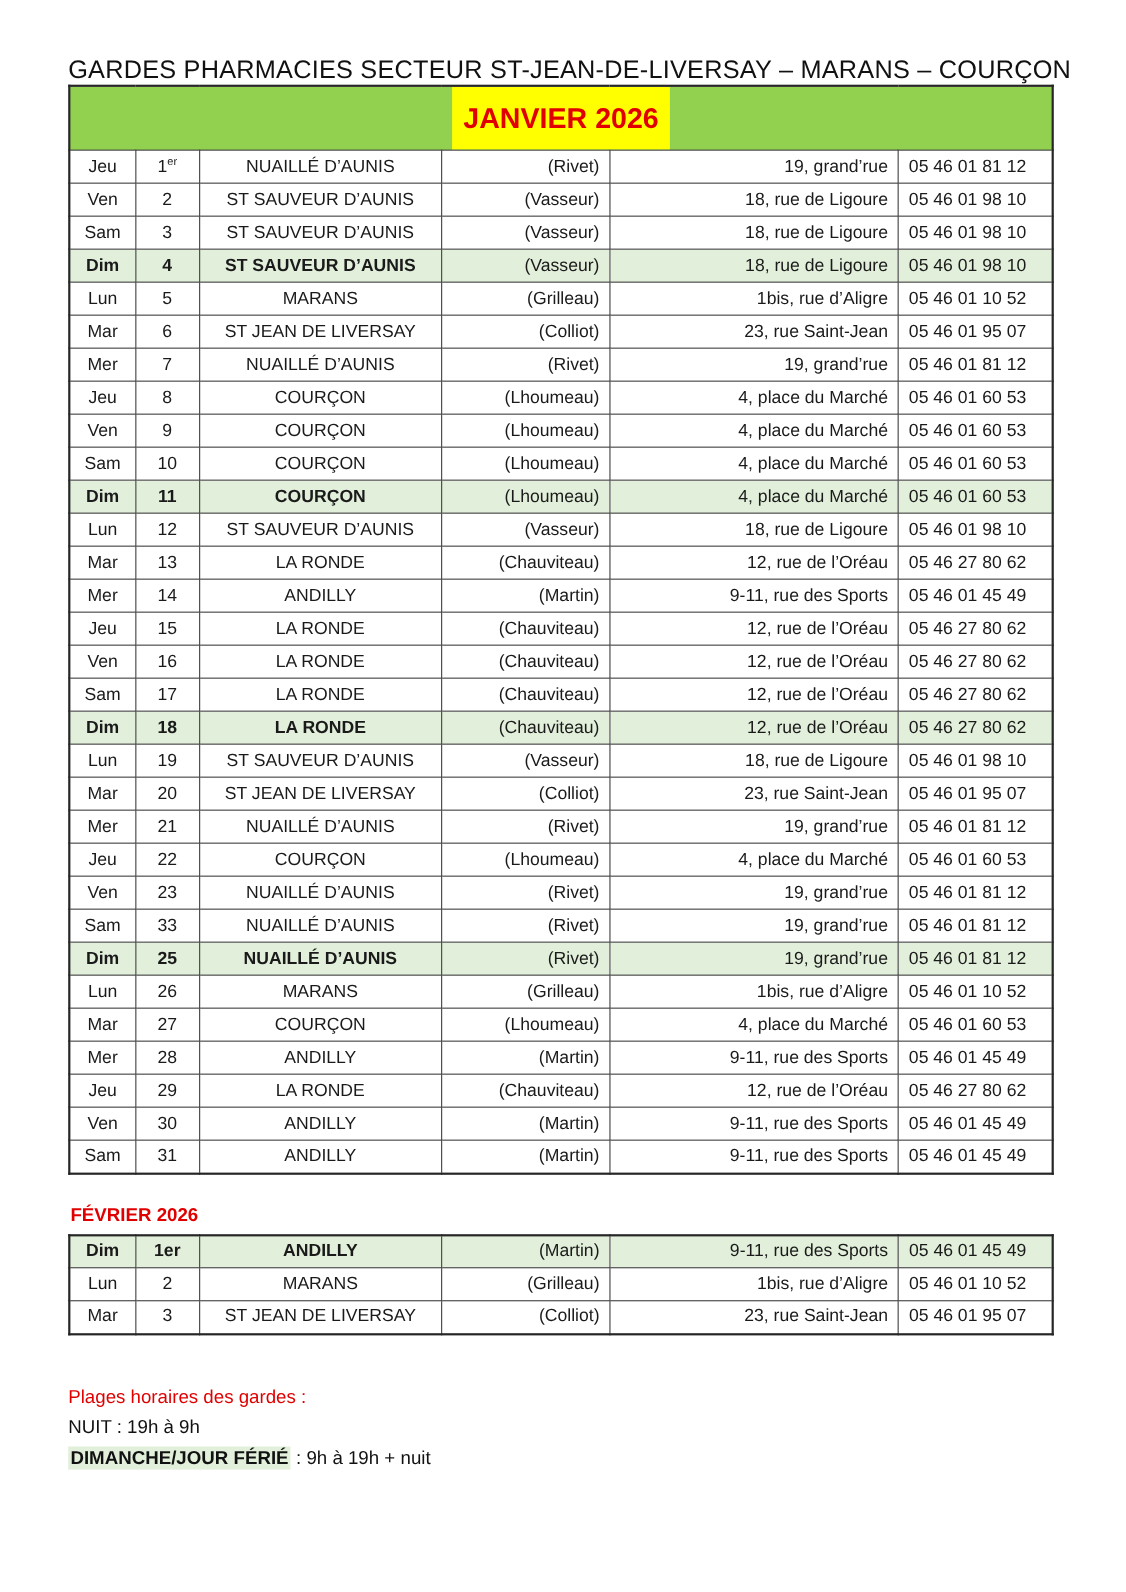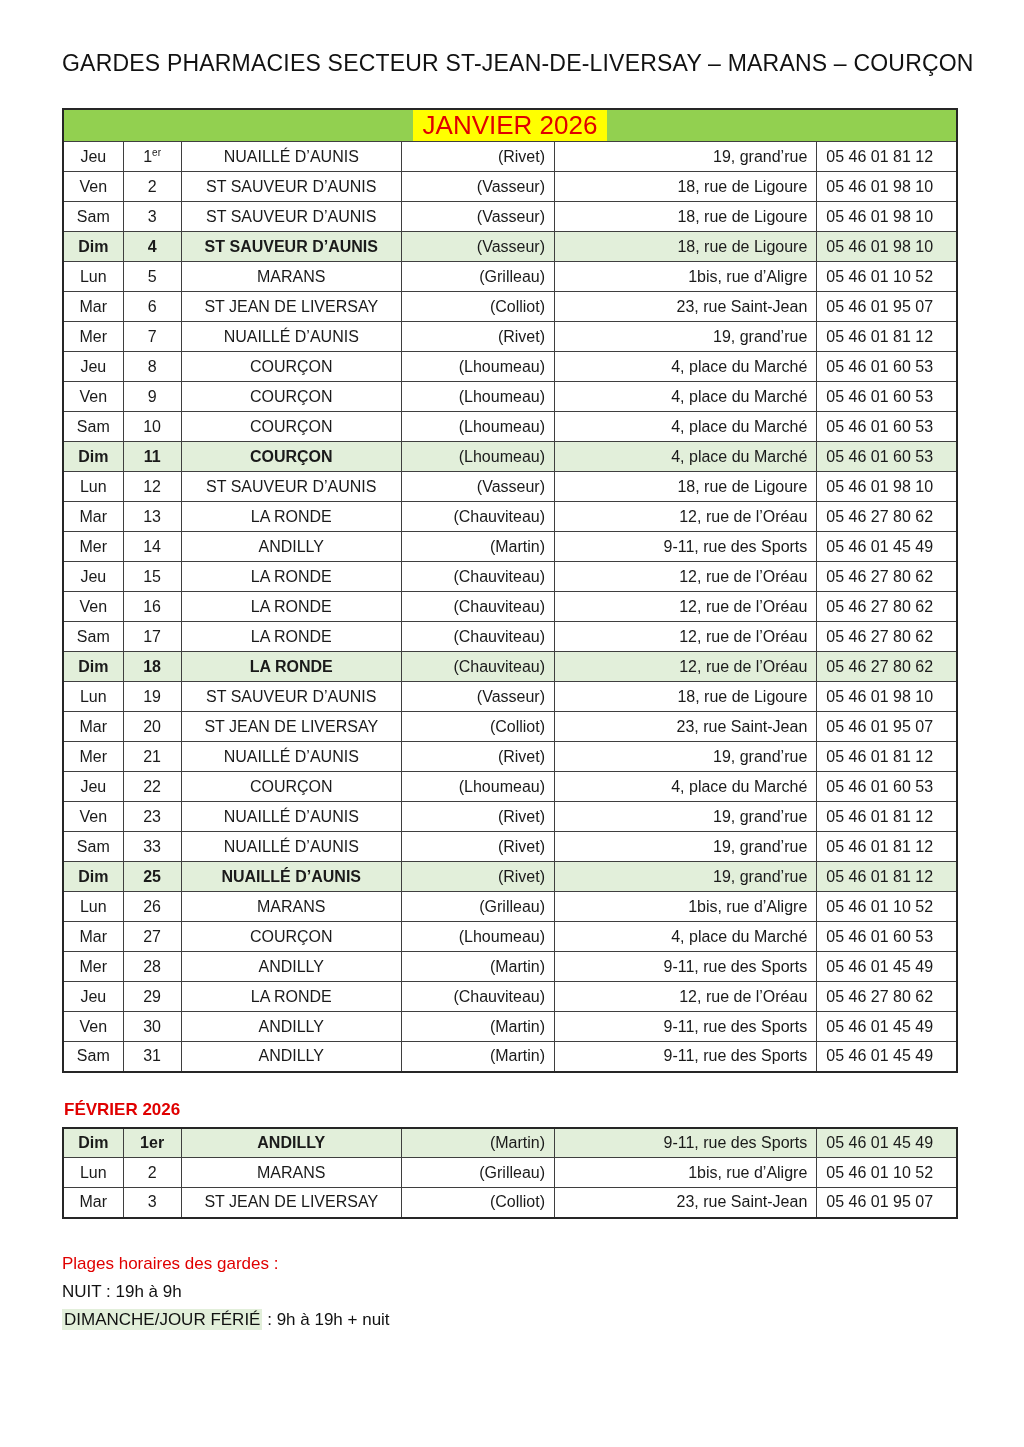--- a/index.html
+++ b/index.html
@@ -23,21 +23,20 @@
     margin-left:62px;
     padding-top:50px;
   }
   h1.doc-title{
     font-size:23px;
     font-weight:500;
     letter-spacing:0.2px;
     text-align:center;
     color:#111;
     white-space:nowrap;
-    margin-bottom:31px;
   }
   table.sched{
     border-collapse:collapse;
     table-layout:fixed;
     width:896px;
     border:2px solid #262626;
   }
   table.sched col.c-day{width:60px;}
   table.sched col.c-date{width:58px;}
   table.sched col.c-name{width:220px;}
@@ -65,34 +64,34 @@
   td.month-band{
     background:var(--green);
     height:83px;
     text-align:center;
     border:1px solid #262626;
   }
   .month-chip{
     display:inline-block;
     background:var(--yellow);
     color:var(--red);
-    font-weight:normal;
+    font-weight:bold;
     font-size:26px;
-    padding:0 10px;
+    padding:13px 10px;
   }
   .feb-label{
     color:var(--red);
     font-weight:bold;
     font-size:17px;
     margin:27px 0 7px 2px;
   }
-  .footer{margin-top:31px;font-size:17px;line-height:28px;}
+  .footer{margin-top:42px;font-size:17px;line-height:28px;}
   .footer .line1{color:var(--red);}
   .footer .line2{color:#111;}
-  .footer .sun-chip{font-weight:normal;background:var(--sun);padding:1px 2px;}
+  .footer .sun-chip{font-weight:bold;background:var(--sun);padding:1px 2px;}
 </style>
 </head>
 <body>
 
 <div class="page">
 
   <h1 class="doc-title">GARDES PHARMACIES SECTEUR ST-JEAN-DE-LIVERSAY – MARANS – COURÇON</h1>
 
   <table class="sched">
     <colgroup>

